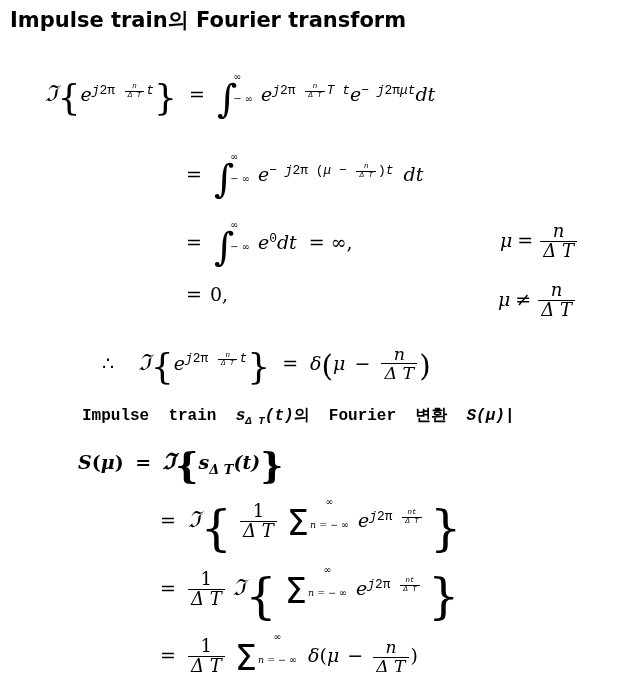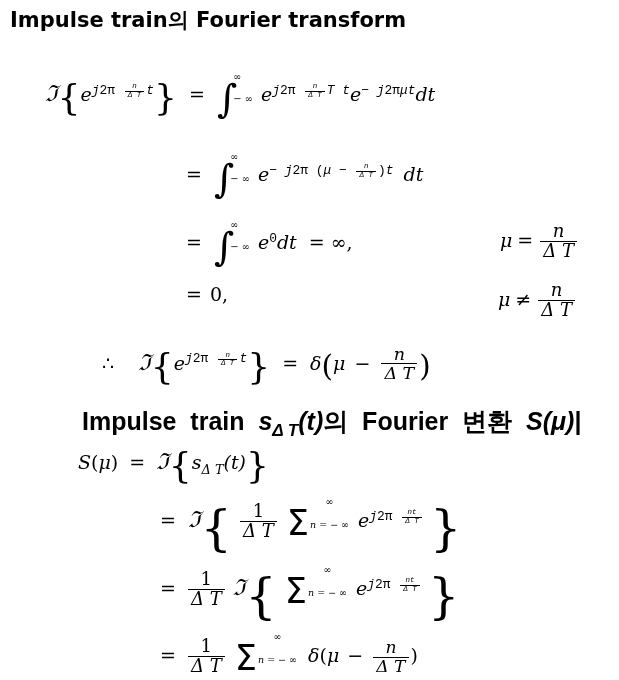--- a/index.html
+++ b/index.html
@@ -105,22 +105,22 @@
   .line {
     position: absolute;
     white-space: nowrap;
     font-size: 19px;
   }
 
   
   .krline {
     position: absolute;
     white-space: nowrap;
-    font-family: Liberation Sans, sans-serif;
-    font-size: 25px;
+    font-family: Liberation Mono, monospace;
+    font-size: 16px;
     font-weight: bold;
   }
 </style>
 </head>
 <body>
 
 <div class="slide-title">Impulse train의 Fourier transform</div>
 
 <div class="line math" style="left:45px; top:72px;">
   <span class="F it">ℑ</span><span class="brace">{</span><span class="it">e</span><span class="sup"><span class="it">j</span>2π <span class="frac xsm" style="font-size:0.58em;vertical-align:-0.4em;"><span class="num it">n</span><span class="den"><span class="it">Δ T</span></span></span><span class="it">t</span></span><span class="brace">}</span>
@@ -159,21 +159,21 @@
   <span>∴</span>
   <span class="F it" style="margin-left:18px;">ℑ</span><span class="brace">{</span><span class="it">e</span><span class="sup"><span class="it">j</span>2π <span class="frac xsm" style="font-size:0.58em;vertical-align:-0.4em;"><span class="num it">n</span><span class="den"><span class="it">Δ T</span></span></span><span class="it">t</span></span><span class="brace">}</span>
   <span style="margin:0 6px;">=</span>
   <span class="it">δ</span><span class="paren">(</span><span class="it">μ</span> <span style="margin:0 3px;">−</span> <span class="frac" style="font-size:0.92em;"><span class="num it">n</span><span class="den it">Δ T</span></span><span class="paren">)</span>
 </div>
 
 <div class="krline" style="left:82px; top:405px;">
   <span>Impulse&nbsp; train&nbsp; </span><span class="it">s</span><span class="sub it">Δ T</span><span class="it">(t)</span><span>의&nbsp; Fourier&nbsp; 변환&nbsp; </span><span class="it">S</span><span class="it">(μ)</span><span>|</span>
 </div>
 
-<div class="line math" style="left:78px; top:445px;">
+<div class="line math" style="left:78px; top:445px;font-weight:bold;">
   <span class="it">S</span><span>(</span><span class="it">μ</span><span>)</span>
   <span style="margin:0 5px;">=</span>
   <span class="F it">ℑ</span><span class="brace">{</span><span class="it">s</span><span class="sub it">Δ T</span><span class="it">(t)</span><span class="brace">}</span>
 </div>
 
 <div class="line math" style="left:160px; top:497px;">
   <span>=</span>
   <span class="F it" style="margin-left:6px;">ℑ</span><span class="brace" style="font-size:2.6em;line-height:0.62;vertical-align:-0.36em;">{</span>
   <span class="frac" style="font-size:0.95em;"><span class="num">1</span><span class="den it">Δ T</span></span>
   <span class="bigsum" style="margin-left:2px;">Σ</span><span class="sumlim"><span class="top">∞</span><span class="bot"><span class="it">n</span> = − ∞</span></span>

